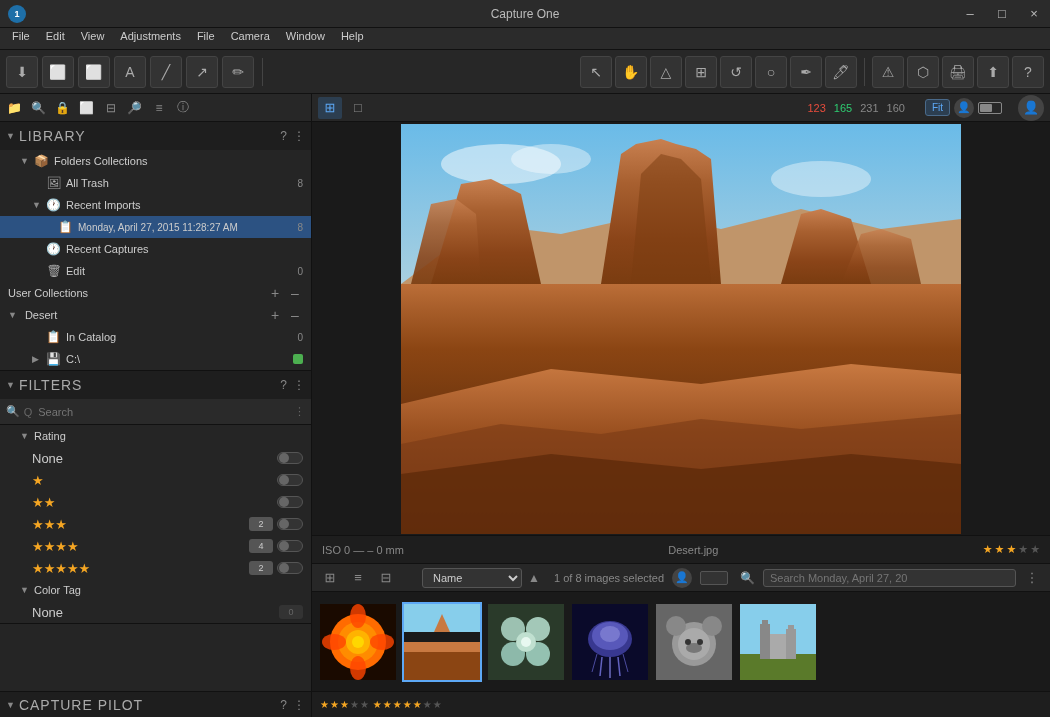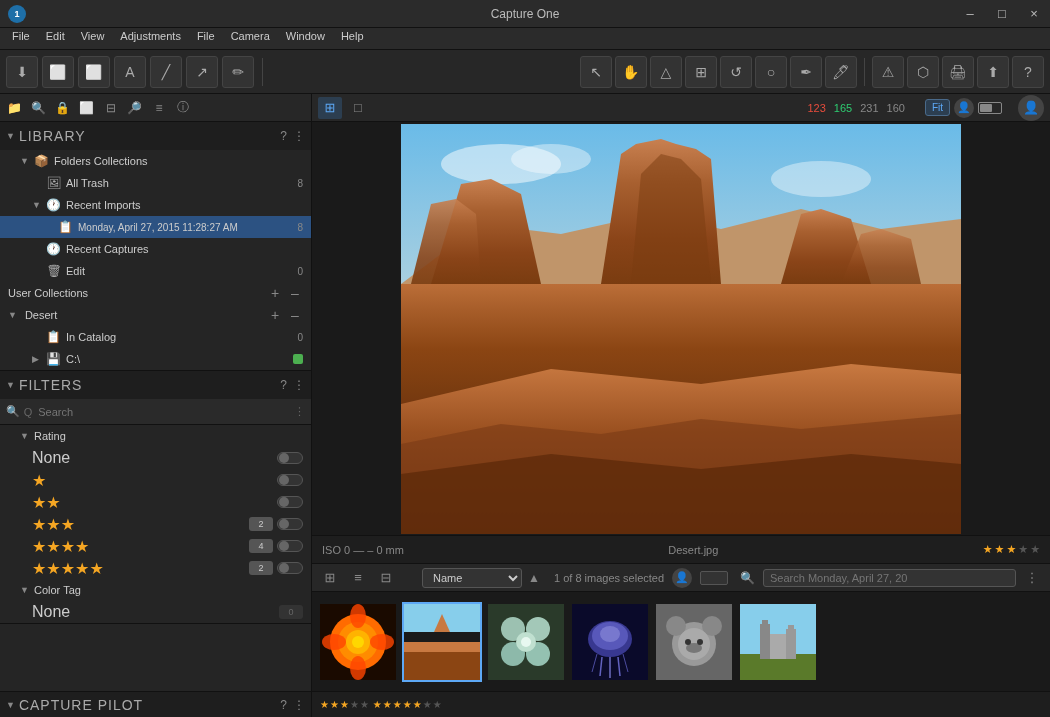--- a/index.html
+++ b/index.html
@@ -262,21 +262,21 @@
     .rating-item {
       height: 22px;
       display: flex;
       align-items: center;
       padding: 0 8px 0 32px;
       gap: 4px;
     }
     .rating-label {
       flex: 1;
       color: #ccc;
-      font-size: 16px;
+      font-size: 13px;
     }
     .rating-toggle {
       width: 26px;
       height: 12px;
       background: #333;
       border-radius: 6px;
       border: 1px solid #555;
       display: flex;
       align-items: center;
       cursor: pointer;

